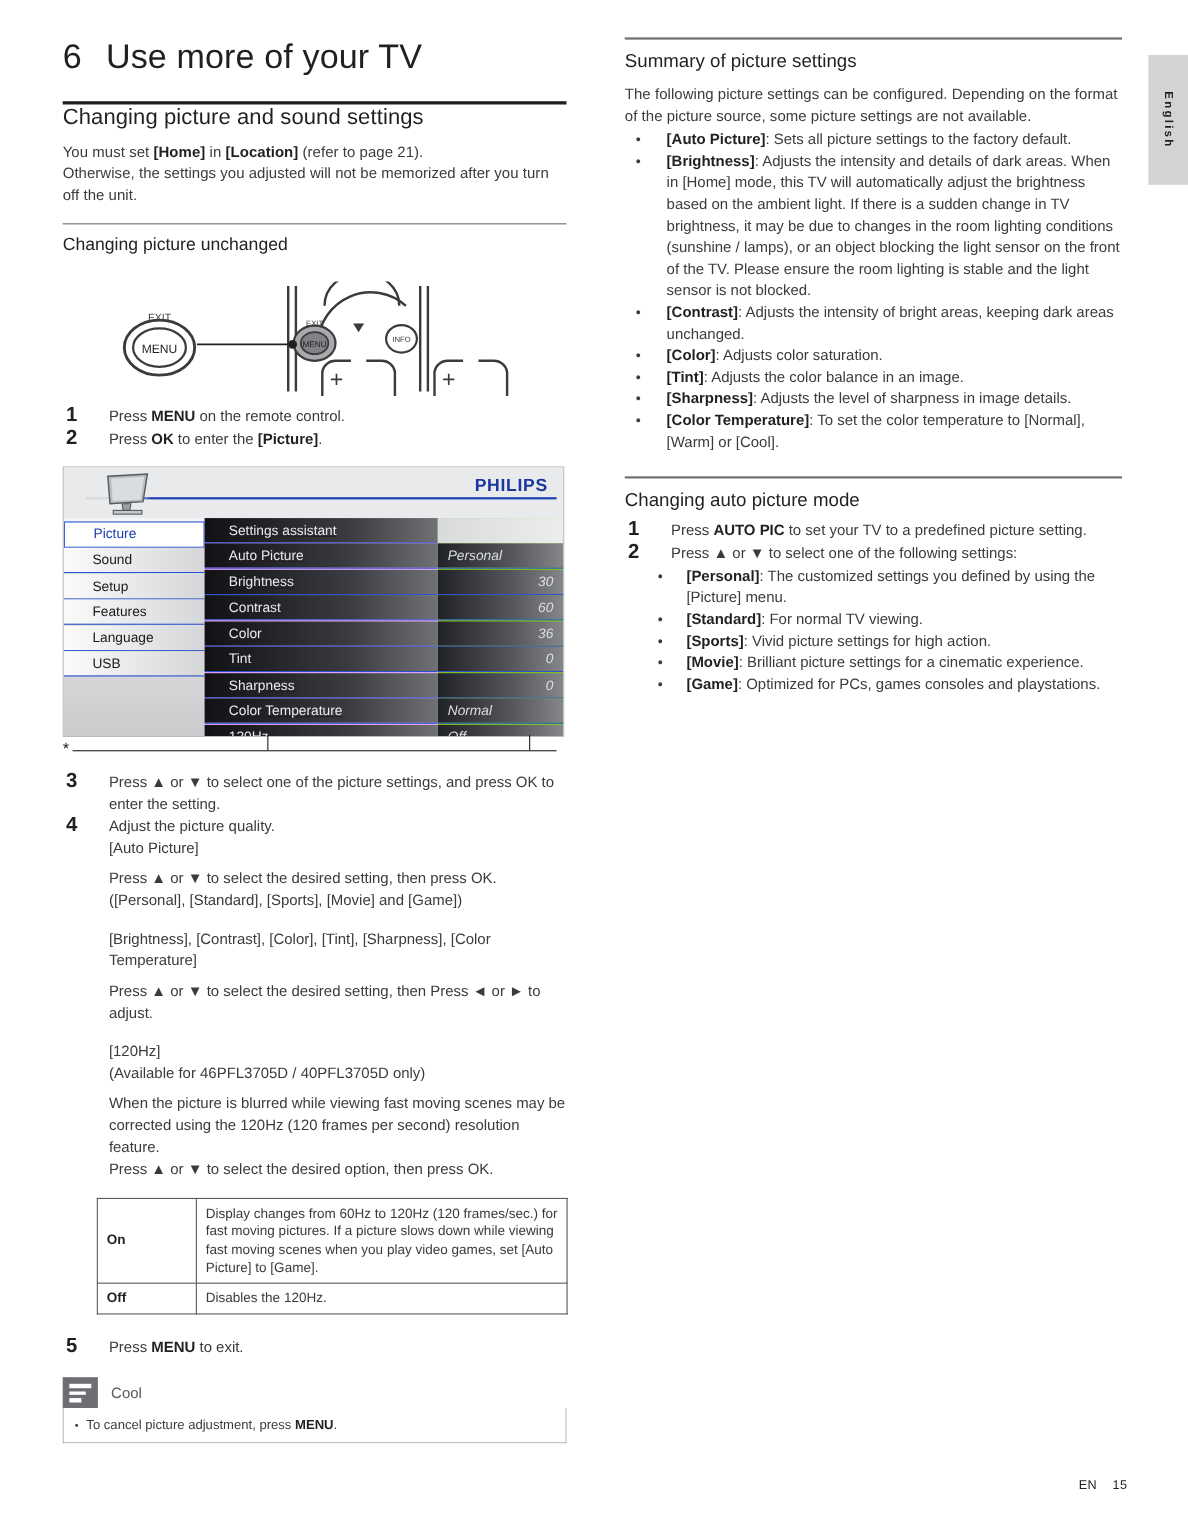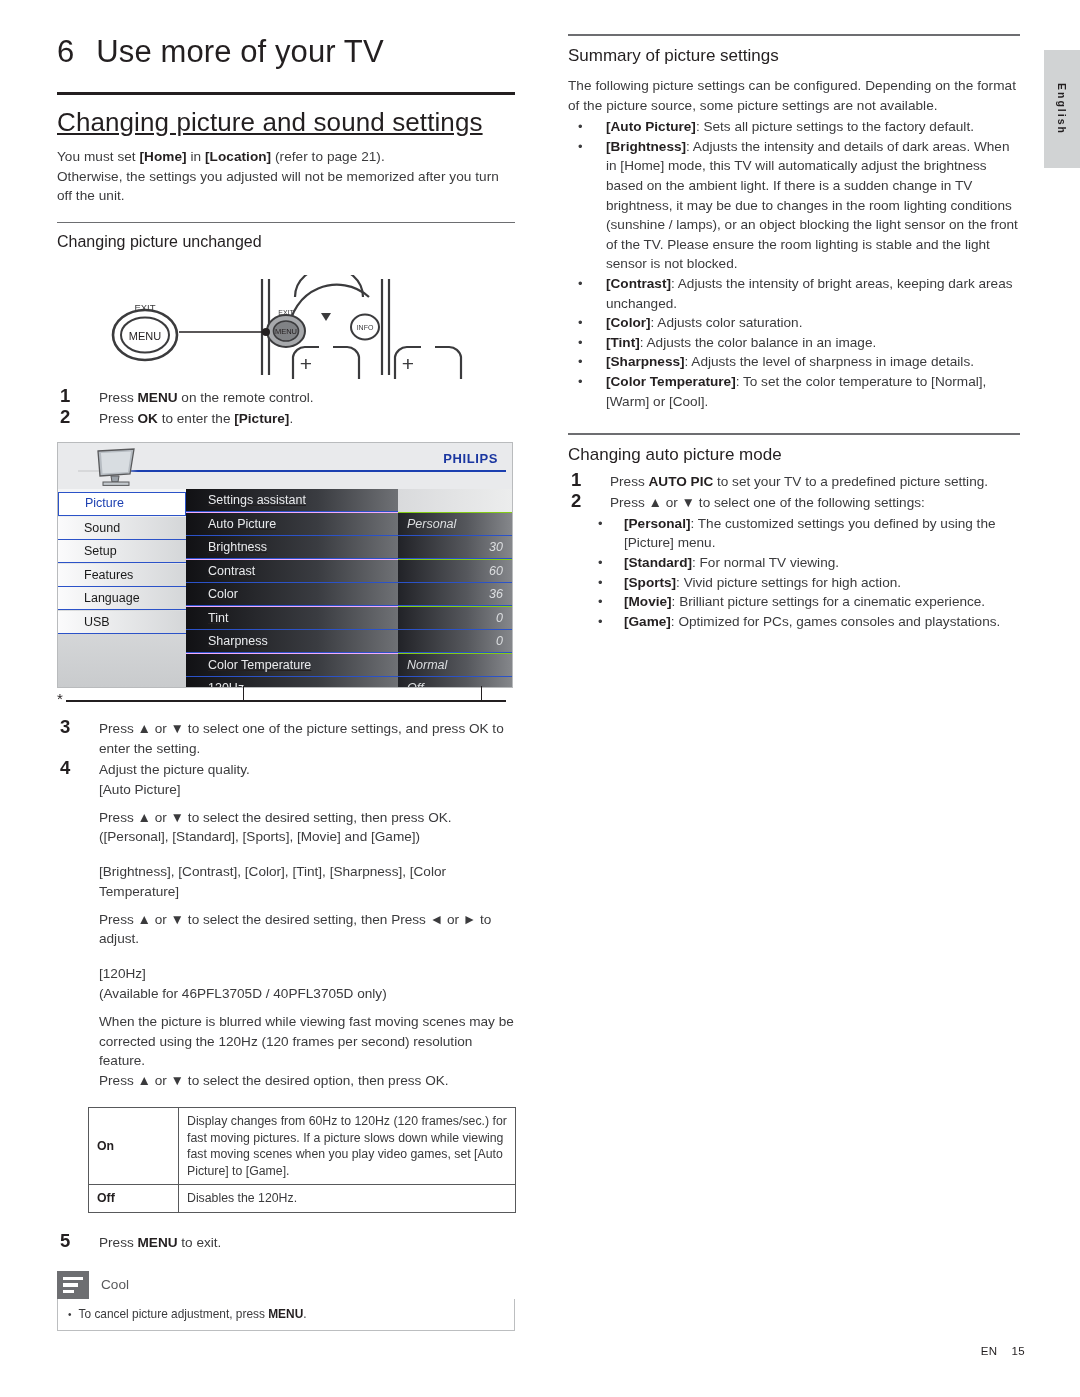--- a/index.html
+++ b/index.html
@@ -18,22 +18,22 @@
   .col-left  { position:absolute; left:57px;  top:34px; width:458px; }
   .col-right { position:absolute; left:568px; top:34px; width:452px; }
 
   
   h1.chapter {
     font-size:31px; font-weight:400; letter-spacing:.1px;
     margin:0 0 22px 0; display:flex; gap:22px; line-height:1.15;
   }
   h1.chapter .num { font-weight:400; }
   h2.section {
-    font-size:26px; font-weight:400; margin:0; padding-top:11px;
-    line-height:1.25; letter-spacing:.1px;text-decoration:underline;
+    font-size:20px; font-weight:400; margin:0; 
+    line-height:1.25; letter-spacing:.1px;
   }
   h3.sub {
     font-size:16px; font-weight:400; margin:0; padding-top:9px;
     line-height:1.3;
   }
   .rule-thick { border-top:3px solid #231f20; }
   .rule-thin  { border-top:1.3px solid #6d6e71; }
 
   p.body, .body {
     font-size:13.6px; line-height:19.6px; margin:9px 0 0 0;
@@ -81,21 +81,21 @@
     background:#ffffff; overflow:hidden;
     font-family:"Liberation Sans", sans-serif;
   }
   .osd-top { position:relative; height:46px; background:#e9eaec; }
   .osd-top .hline {
     position:absolute; left:20px; right:6px; top:27px; height:2px;
     background:linear-gradient(to right,#d7d8da 0 10%,#1b3fb0 14%,#1b3fb0 100%);
   }
   .osd-logo {
     position:absolute; right:14px; top:8px;
-    font-size:13px; font-weight:700; color:#1a36a0; letter-spacing:.6px;
+    font-size:16px; font-weight:700; color:#1a36a0; letter-spacing:.6px;
     font-family:"Liberation Sans", sans-serif;
   }
   .tv-icon { position:absolute; left:36px; top:4px; width:44px; height:42px; }
 
   .osd-body { position:absolute; left:0; right:0; top:46px; bottom:0; display:flex; }
   .osd-nav {
     width:128px; background:linear-gradient(to bottom,#f4f5f6,#c9cbcd);
     padding-top:3px;
   }
   .osd-nav .it {

